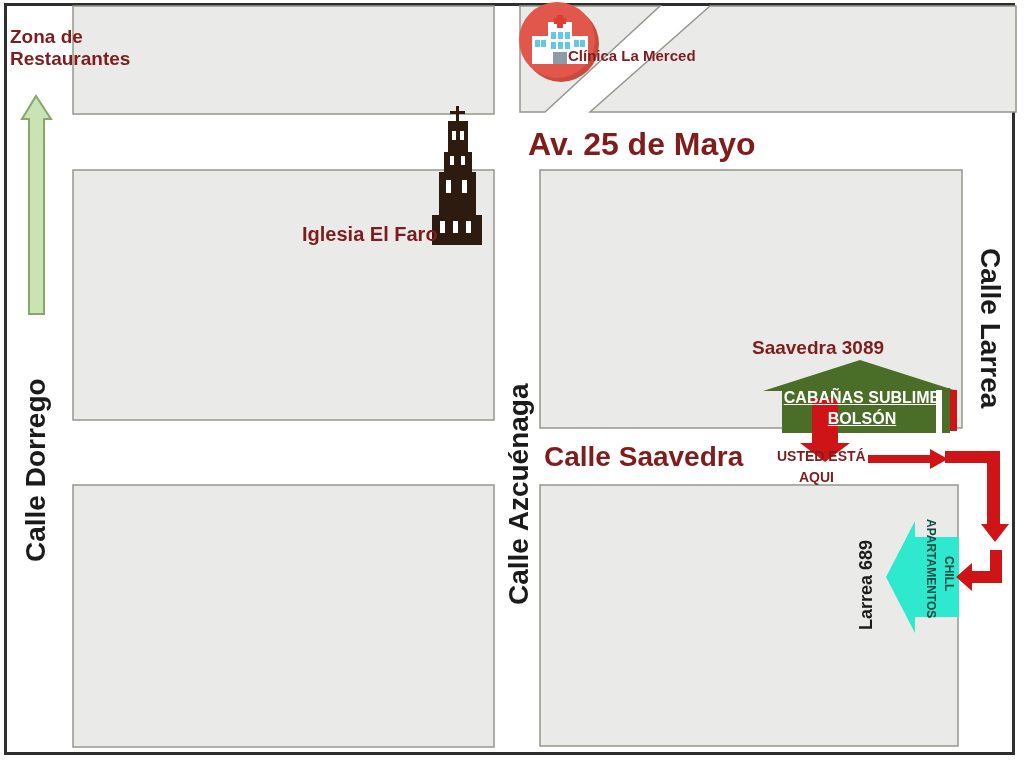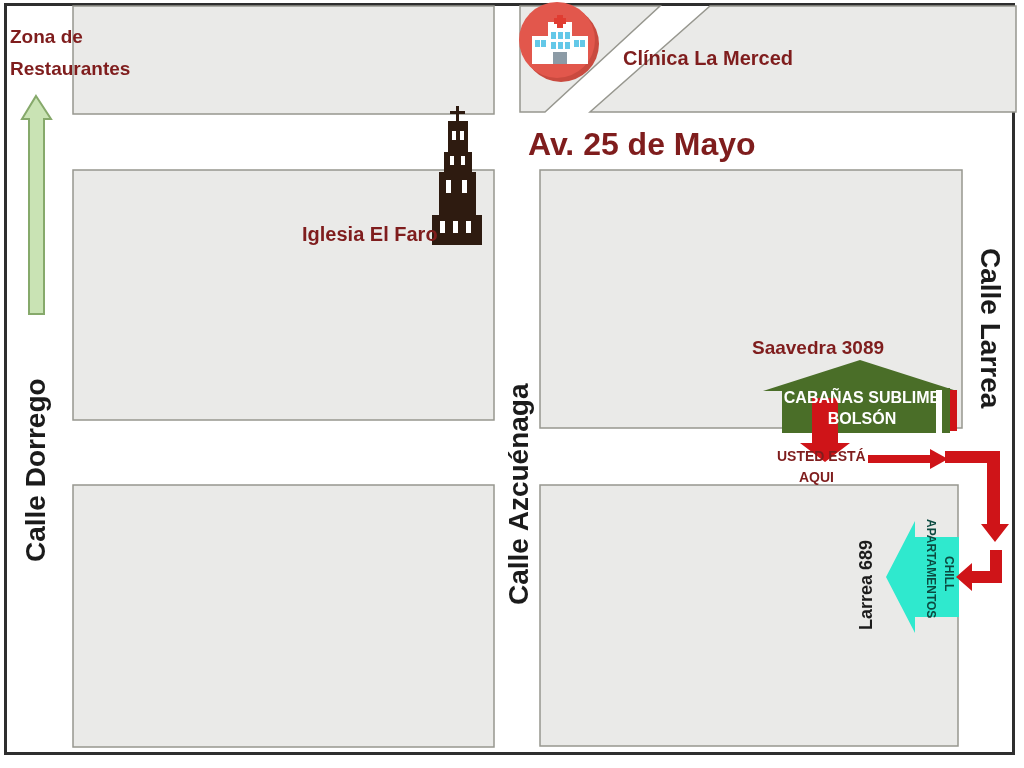--- a/index.html
+++ b/index.html
@@ -7,21 +7,21 @@
        font-family:"Liberation Sans",sans-serif;color:#1b1b1b;}
   #frame{position:absolute;left:4px;top:3px;width:1011px;height:752px;
          border:3px solid #2e2e2e;box-sizing:border-box;}
   #shapes{position:absolute;left:0;top:0;}
   .lbl{position:absolute;font-weight:bold;white-space:nowrap;color:#7f1d1d;}
   .vtext{position:absolute;font-weight:bold;white-space:nowrap;transform-origin:0 0;color:#1b1b1b;}
   .rotccw{transform:rotate(-90deg);}
   .rotcw{transform:rotate(90deg);}
   .white-txt{color:#ffffff;}
   .teal-txt{color:#0b4a40;}
-  .ctr{text-align:center;}
+  .ctr{text-align:center;text-decoration:underline;}
 </style>
 </head>
 <body>
 
 <div id="map">
 
   <div id="frame"></div>
 
   <svg id="shapes" width="1024" height="768" viewBox="0 0 1024 768">
 
@@ -96,30 +96,31 @@
     <g fill="#CF1418">
       <polygon points="812,398 838,398 838,443 850,443 825,462 800,443 812,443"></polygon>
       <rect x="868" y="455" width="62" height="8"></rect>
       <polygon points="930,449 948,459 930,469"></polygon>
       <polygon points="945,451 1000,451 1000,524 1009,524 995,542 981,524 987,524 987,463 945,463"></polygon>
       <polygon points="990,550 1002,550 1002,583 972,583 972,591 956,577 972,563 972,571 990,571"></polygon>
     </g>
   </svg>
 
   <div class="lbl" style="left:10px;top:26px;font-size:19px;">Zona de</div>
-  <div class="lbl" style="left:10px;top:58px;font-size:19px;">Restaurantes</div>
+  <div class="lbl" style="left:10px;top:48px;font-size:19px;">Restaurantes</div>
 
-  <div class="lbl" style="left:623px;top:47px;font-size:20px;">Clínica La Merced</div>
+  <div class="lbl" style="left:568px;top:47px;font-size:15px;">Clínica La Merced</div>
 
   <div class="lbl" style="left:528px;top:126px;font-size:32px;">Av. 25 de Mayo</div>
 
   <div class="lbl" style="left:302px;top:183px;font-size:20px;margin-top:40px;">Iglesia El Faro</div>
 
   <div class="lbl" style="left:752px;top:337px;font-size:19px;">Saavedra 3089</div>
 
+  <div class="lbl" style="left:544px;top:441px;font-size:28px;">Calle Saavedra</div>
 
   <div class="lbl ctr white-txt" style="left:780px;top:389px;width:164px;font-size:16px;">CABAÑAS SUBLIME</div>
   <div class="lbl ctr white-txt" style="left:780px;top:410px;width:164px;font-size:16px;">BOLSÓN</div>
 
   <div class="lbl" style="left:777px;top:448px;font-size:14px;">USTED ESTÁ</div>
   <div class="lbl" style="left:799px;top:469px;font-size:14px;">AQUI</div>
 
   <div class="vtext rotccw" style="left:20px;top:562px;font-size:28px;">Calle Dorrego</div>
 
   <div class="vtext rotccw" style="left:503px;top:605px;font-size:28px;">Calle Azcuénaga</div>

